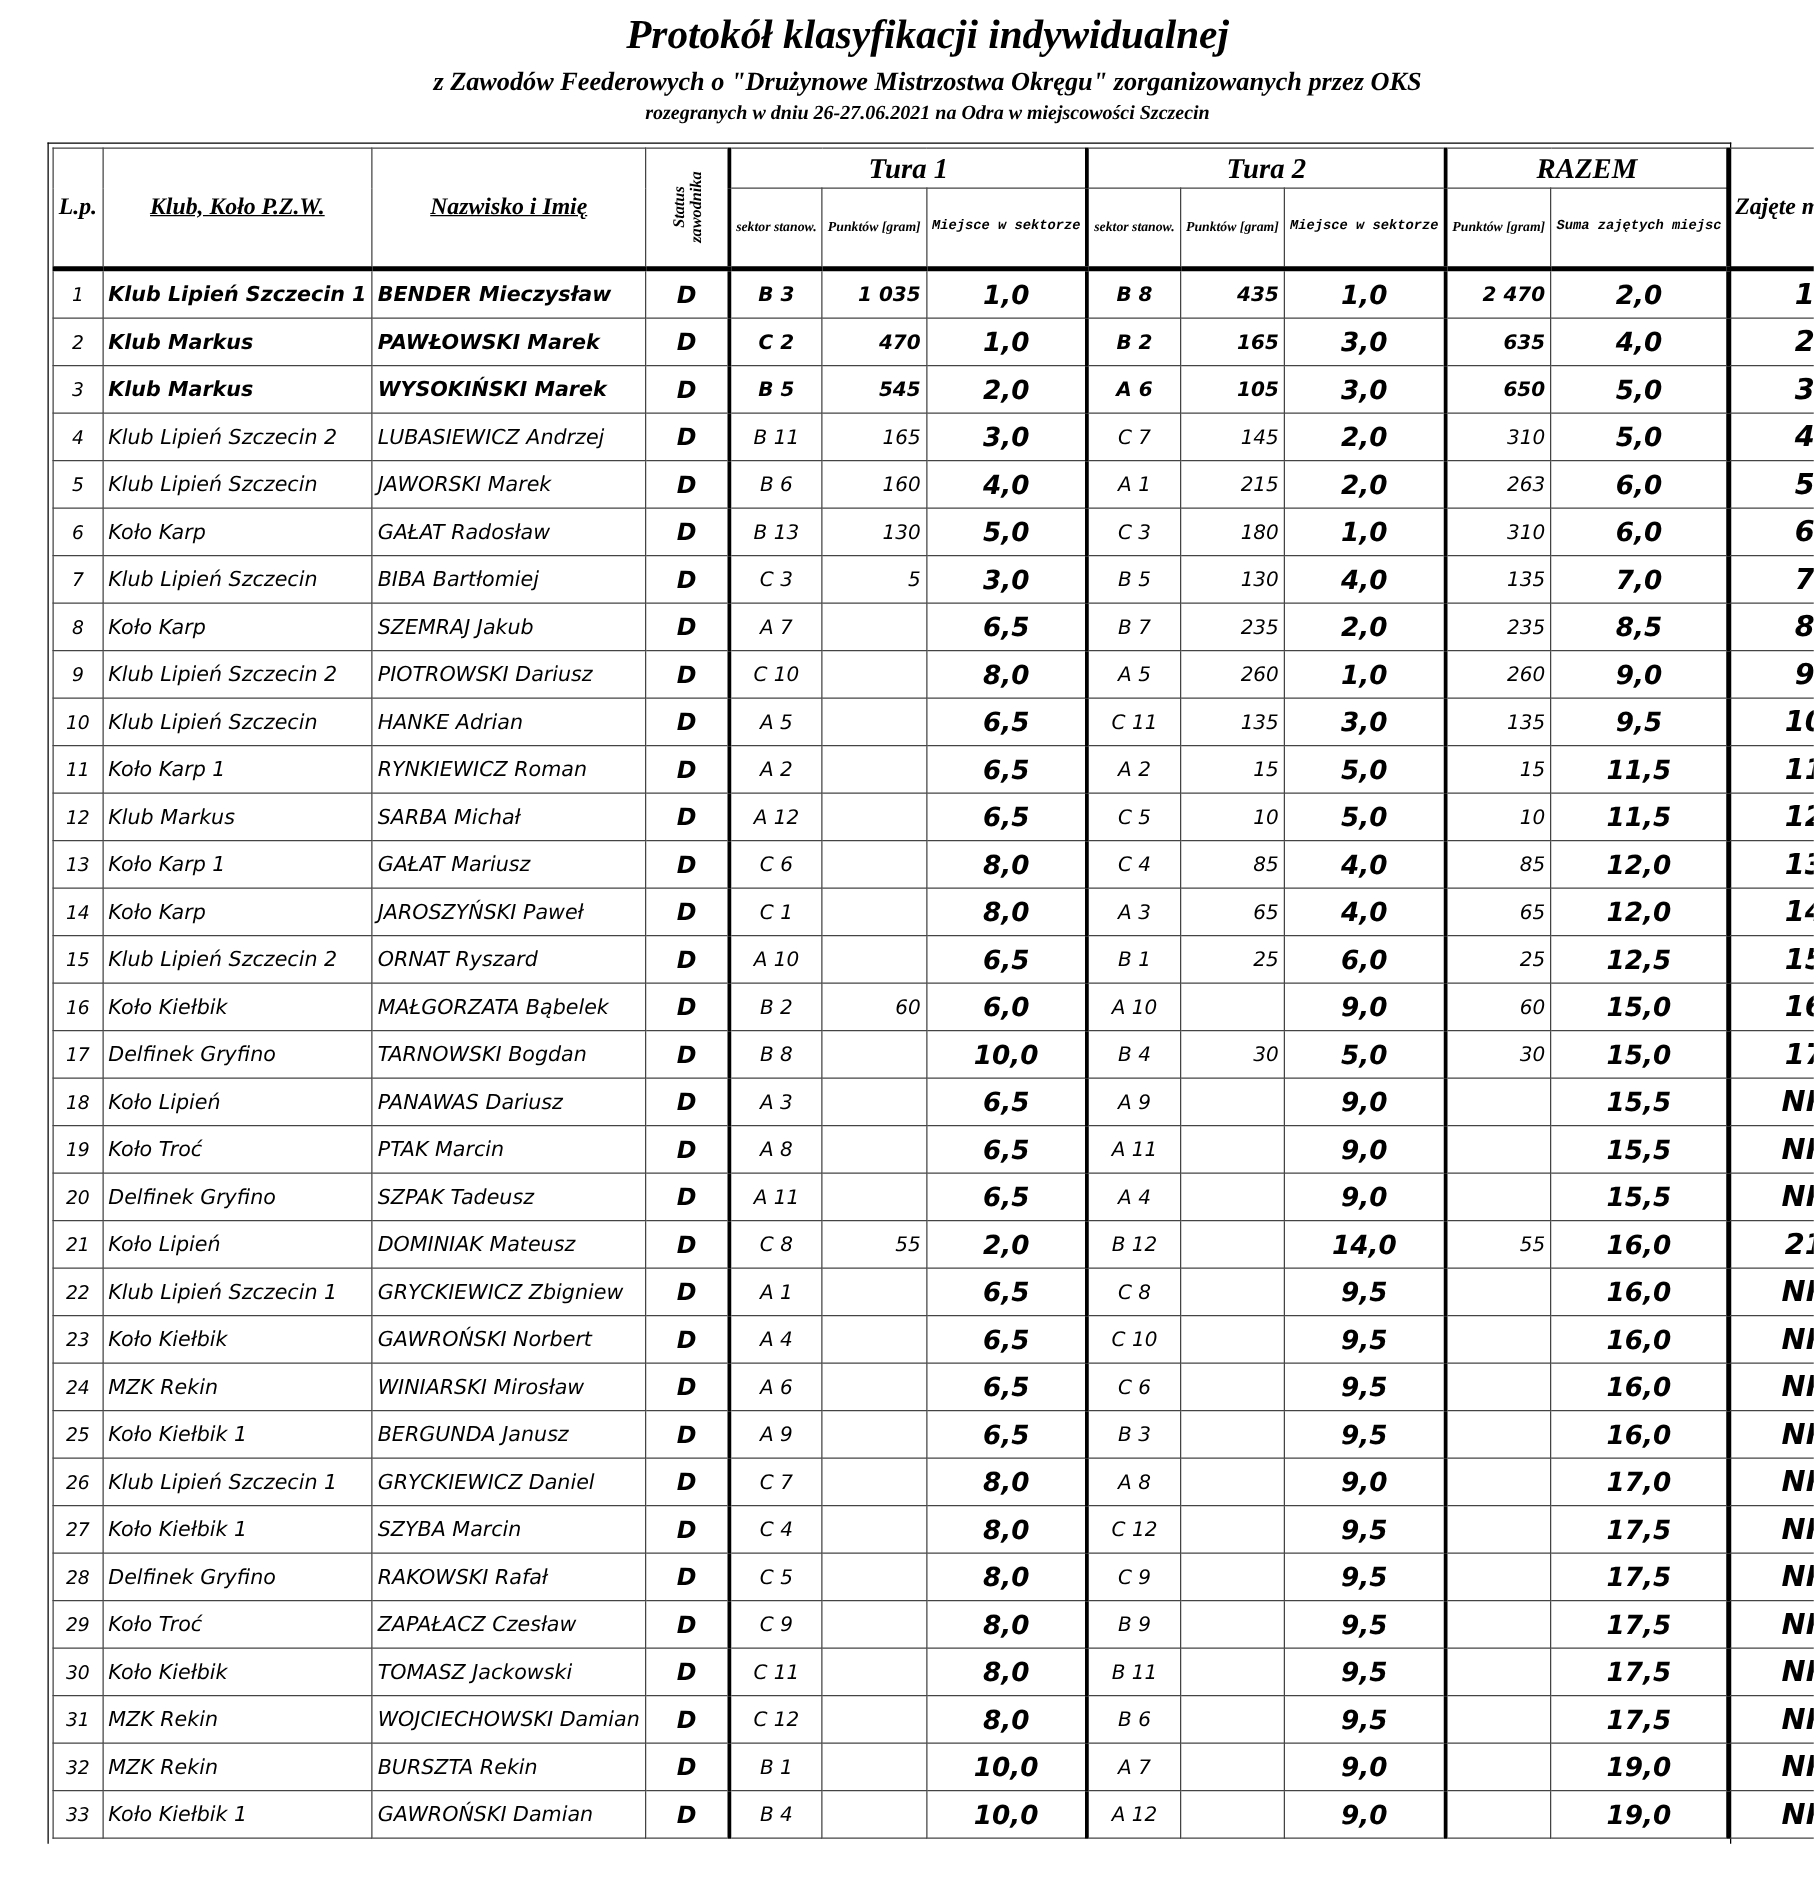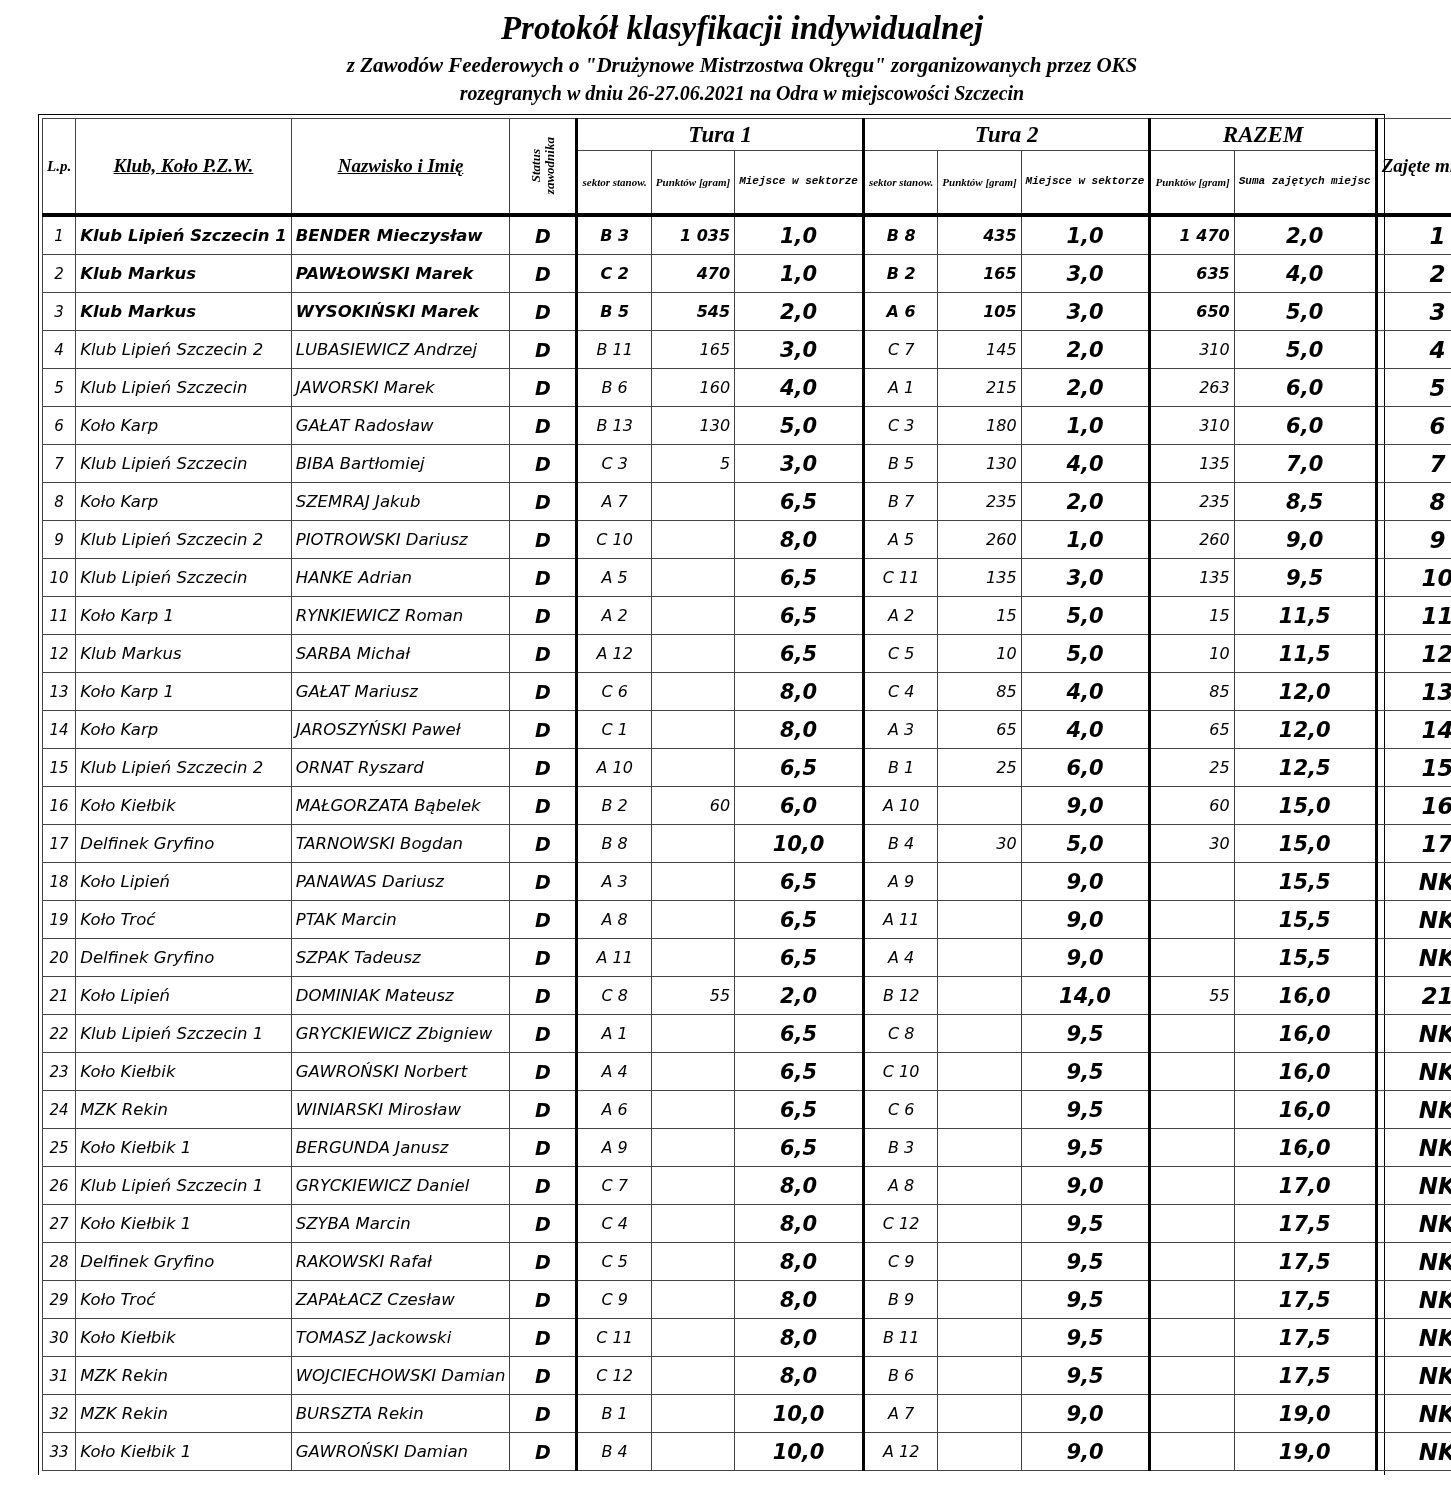--- a/index.html
+++ b/index.html
@@ -2,35 +2,35 @@
 <html><head>
 <meta charset="utf-8">
 <style>
   html, body { margin: 0; padding: 0; background: #ffffff; }
   body { width: 1451px; height: 1511px; position: relative; overflow: hidden;
          font-family: "Liberation Sans", "DejaVu Sans", sans-serif; color: #000; }
   .title { position: absolute; left: 0; width: 1420px; text-align: center;
            font-family: "Liberation Serif", "DejaVu Serif", serif; font-style: italic; font-weight: bold; margin-left: 32px; }
   .t1 { top: 10px; font-size: 33px; letter-spacing: 0px; }
   .t2 { top: 53px; font-size: 21px; }
-  .t3 { top: 82px; font-size: 20px; }
+  .t3 { top: 82px; font-size: 16px; }
 
   .frame { position: absolute; left: 38px; top: 114px; width: 1345px; height: 1360px;
            border: 1px solid #000; border-bottom: none; }
   table.proto { position: absolute; left: 42px; top: 118px; border-collapse: collapse; table-layout: fixed;
                 font-family: "DejaVu Sans", "Liberation Sans", sans-serif; font-style: italic; }
   table.proto td, table.proto th { border: 1px solid #444; padding: 0 4px; overflow: hidden; white-space: nowrap; }
   table.proto th { font-weight: bold; font-style: italic; }
   .hdr-main th { height: 31px; }
   .hdr-sub th { height: 62px; }
   th.big { font-size: 19px; font-family: "Liberation Serif", "DejaVu Serif", serif; text-decoration: underline; }
   th.grp { font-size: 23px; font-family: "Liberation Serif", "DejaVu Serif", serif; border-bottom: 1px solid #000; }
   th.small { font-size: 11px; font-weight: normal; font-family: "Liberation Serif", "DejaVu Serif", serif; line-height: 1.35; white-space: normal; }
   th.tiny { font-size: 11px; font-weight: normal; font-family: Liberation Mono, monospace; line-height: 1.4; white-space: normal; }
-  th.lp { font-size: 15px; font-weight: normal; font-family: "Liberation Serif", "DejaVu Serif", serif; }
+  th.lp { font-size: 19px; font-weight: normal; font-family: "Liberation Serif", "DejaVu Serif", serif; }
   th.zaj { font-size: 19px; font-family: "Liberation Serif", "DejaVu Serif", serif; line-height: 1.2; white-space: normal; }
   th.status { padding: 0; }
   .vert { display: inline-block; transform: rotate(-90deg); font-size: 13px; line-height: 1.05; text-align: center; font-family: "Liberation Serif", "DejaVu Serif", serif; font-weight: bold; }
 
   tbody tr { height: 38px; }
   tbody td { font-size: 16.5px; height: 37px; }
   td.c-lp { text-align: center; font-size: 15px; }
   td.c-club, td.c-name { text-align: left; padding-left: 4px; }
   td.c-status { text-align: center; font-weight: bold; font-style: italic; font-size: 19px; }
   td.c-sec { text-align: center; font-size: 16px; }
@@ -97,21 +97,21 @@
     <td class="c-lp">1</td>
     <td class="c-club">Klub Lipień Szczecin 1</td>
     <td class="c-name">BENDER Mieczysław</td>
     <td class="c-status">D</td>
     <td class="c-sec bl">B 3</td>
     <td class="c-pts">1 035</td>
     <td class="c-pl">1,0</td>
     <td class="c-sec bl">B 8</td>
     <td class="c-pts">435</td>
     <td class="c-pl">1,0</td>
-    <td class="c-pts bl">1 470</td>
+    <td class="c-pts bl">2 470</td>
     <td class="c-pl">2,0</td>
     <td class="c-final bl">1</td>
   </tr>
       <tr class="top">
     <td class="c-lp">2</td>
     <td class="c-club">Klub Markus</td>
     <td class="c-name">PAWŁOWSKI Marek</td>
     <td class="c-status">D</td>
     <td class="c-sec bl">C 2</td>
     <td class="c-pts">470</td>

